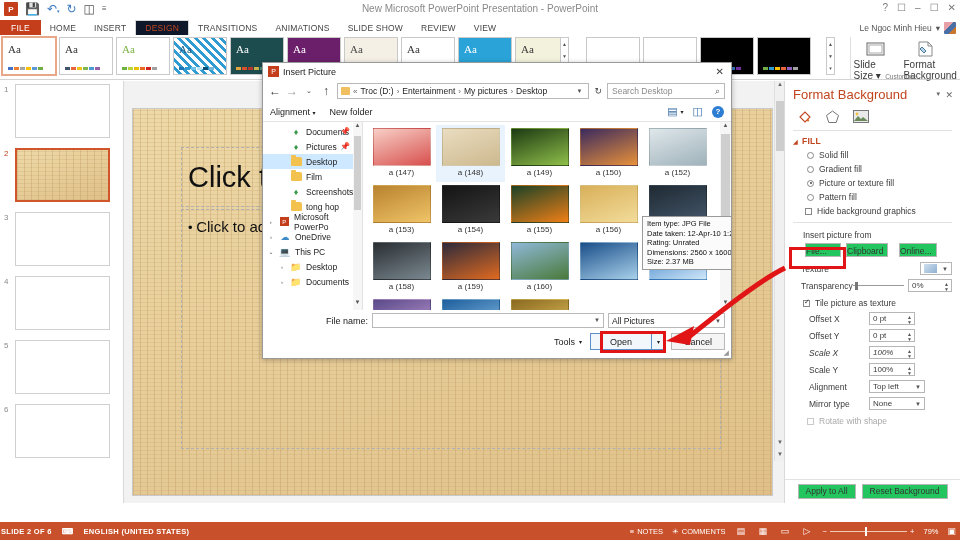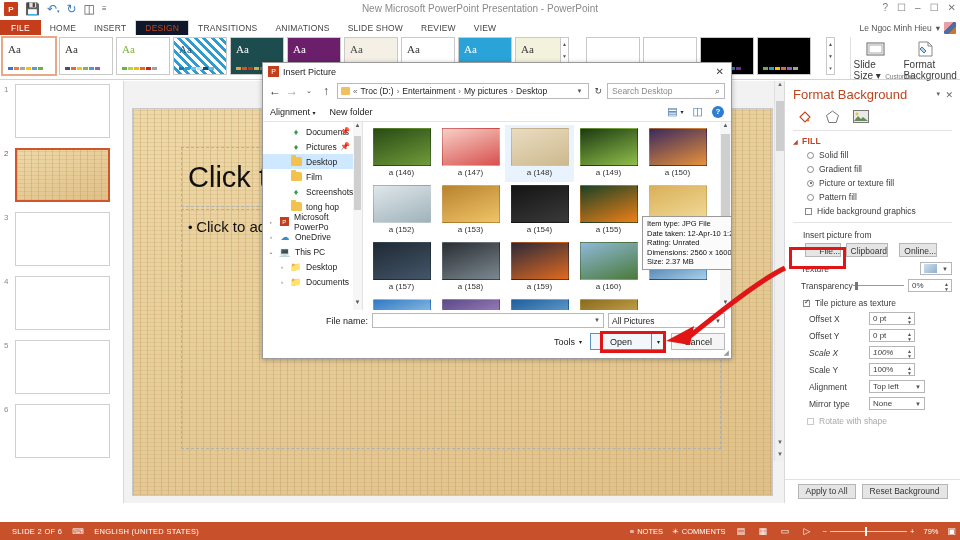--- a/index.html
+++ b/index.html
@@ -145,22 +145,22 @@
   .fmt-sep { border-bottom:1px solid #e2e2e2; margin:6px 0 5px 0; }
   .sect-head { display:flex; align-items:center; gap:4px; color:#c0451f; font-size:8.5px; font-weight:bold; letter-spacing:.3px;}
   .radio-row { display:flex; align-items:center; gap:5px; margin:4px 0 0 14px; }
   .radio { width:7px; height:7px; border:1px solid #888; border-radius:50%; position:relative; background:#fff;}
   .radio.on::after { content:""; position:absolute; inset:1.5px; background:#4a4a4a; border-radius:50%;}
   .cbx { width:7px;height:7px;border:1px solid #888;background:#fff;position:relative;}
   .cbx.on::after{content:"✓"; position:absolute; left:0px; top:-3px; font-size:7px; color:#333;}
   .sub-label { margin:7px 0 3px 10px; font-size:8.5px; }
   .btn-row { display:flex; gap:5px; margin-left:12px; align-items:center;}
   .gbtn {
-    border:1px solid #b6b6b6; background:#e5e5e5; font-size:8.5px; color:#333;
-    padding:2px 0; text-align:right; height:14px; line-height:10px;
+    border:1px solid #b6b6b6; background:#22c55e; font-size:8.5px; color:#333;
+    padding:2px 0; text-align:left; height:14px; line-height:10px;
   }
   .field-row { display:flex; align-items:center; margin:4px 0 0 8px; font-size:8.5px; }
   .field-row .lbl { width:60px; }
   .spin {
     border:1px solid #b6b6b6; background:#fff; width:46px; height:13px; font-size:8px;
     display:flex; align-items:center; padding-left:3px; position:relative;
   }
   .spin .sp { position:absolute; right:2px; top:0; height:13px; display:flex; flex-direction:column;
               justify-content:center; font-size:5px; line-height:5px; color:#555;}
   .combo {
@@ -176,21 +176,21 @@
     position:absolute; left:0; right:0; bottom:0; height:24px; border-top:1px solid #e2e2e2;
     display:flex; align-items:center; justify-content:center; gap:6px; background:#fff;
   }
   .fmt-footer .gbtn { padding:0 7px; height:15px; line-height:13px; }
 
   
   .statusbar {
     position:absolute; left:0; bottom:0; width:960px; height:18px;
     background:#c8502a; color:#fff; font-size:7.5px; display:flex; align-items:center;
   }
-  .sb-left { display:flex; align-items:center; gap:10px; padding-left:12px; letter-spacing:.3px;}
+  .sb-left { display:flex; align-items:center; gap:10px; padding-left:1px; letter-spacing:.3px;font-weight:bold;}
   .sb-right { position:absolute; right:4px; display:flex; align-items:center; gap:9px; }
   .sb-right .vwbtn { width:13px; text-align:center; font-size:9px; }
   .zoom-slider { display:flex; align-items:center; gap:3px; width:92px; }
   .zoom-slider .ztrack { flex:1; height:1px; background:#f0c8b8; position:relative; }
   .zoom-slider .zknob { position:absolute; left:46%; top:-4px; width:2px; height:9px; background:#fff;}
 
   
   .dialog {
     position:absolute; left:262px; top:62px; width:470px; height:297px;
     background:#fff; border:1px solid #9a9a9a; box-shadow:0 1px 5px rgba(0,0,0,.28);
@@ -863,24 +863,20 @@
           </div>
         <div class="np-scroll">
           <div class="a" style="top:0;">▲</div>
           <div class="t"></div>
           <div class="a" style="bottom:0;">▼</div>
         </div>
       </div>
       <div class="filepane">
         <div class="grid" id="grid-host">
             <div class="cell">
-              <div class="thumb-img" style="background: linear-gradient(160deg, rgb(42, 74, 20), rgb(110, 156, 58));"></div>
-              <div class="cap">a (146)</div>
-            </div>
-            <div class="cell">
               <div class="thumb-img" style="background: linear-gradient(160deg, rgb(247, 207, 198), rgb(216, 80, 78));"></div>
               <div class="cap">a (147)</div>
             </div>
             <div class="cell sel">
               <div class="thumb-img" style="background: linear-gradient(160deg, rgb(233, 220, 192), rgb(205, 185, 142));"></div>
               <div class="cap">a (148)</div>
             </div>
             <div class="cell">
               <div class="thumb-img" style="background: linear-gradient(160deg, rgb(29, 58, 18), rgb(143, 191, 74));"></div>
               <div class="cap">a (149)</div>

